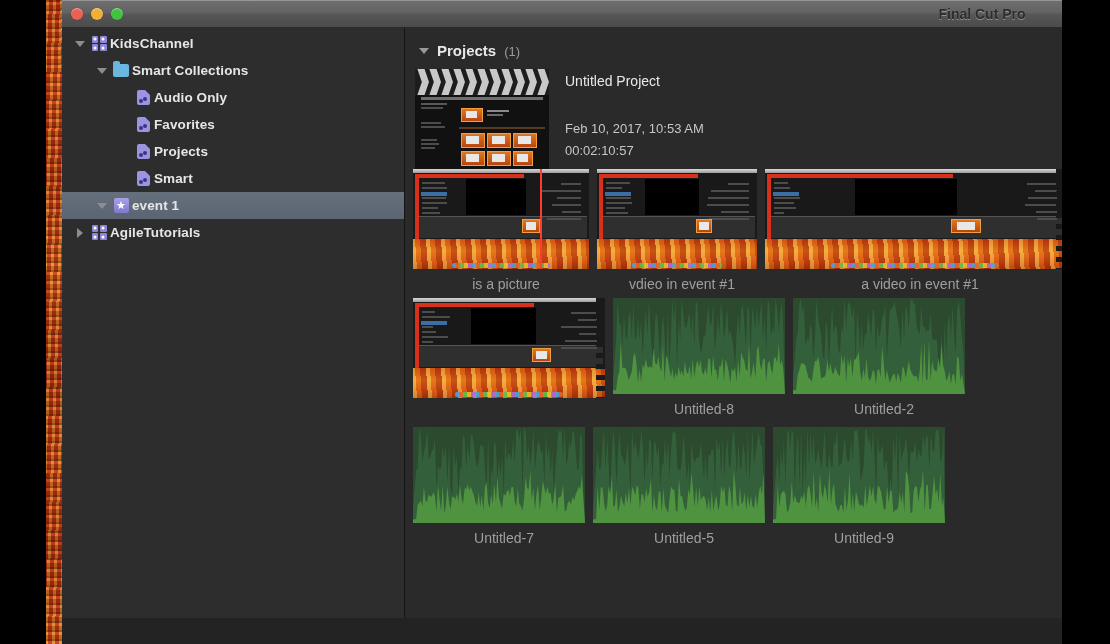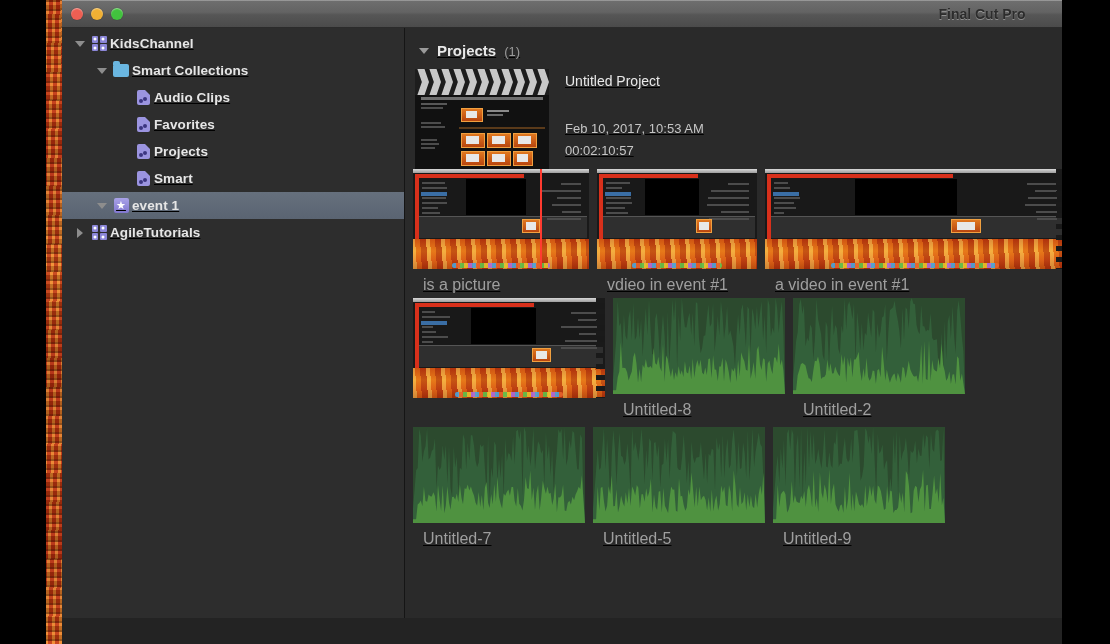--- a/index.html
+++ b/index.html
@@ -56,21 +56,21 @@
     background:#1a1a1a; border:1px solid #0e0e0e; border-radius:10px;
     display:flex; align-items:center; padding-left:8px; gap:5px;
   }
   #searchbox svg { flex:0 0 auto; }
   #searchbox input {
     background:transparent; border:0; outline:none; color:#cfcfcf;
     font-size:11px; font-family:"Liberation Sans", sans-serif; width:150px;
   }
 
   
-  #body { display:flex; height:590px;text-decoration:underline; }
+  #body { display:flex; height:590px; }
 
   
   #sidebar { width:343px; flex:0 0 343px; background:#2d2d2d; border-right:1px solid #151515; padding-top:2px; }
   .row { display:flex; align-items:center; height:27px; font-size:13.5px; color:#e6e6e6; cursor:default; }
   .row.sel { background:linear-gradient(180deg,#66707d 0%,#5a6472 100%); }
   .tw { width:16px; flex:0 0 16px; display:flex; justify-content:center; align-items:center; }
   .tw i { display:block; width:0; height:0; }
   .tw i.down { border-left:5px solid transparent; border-right:5px solid transparent; border-top:6px solid #8d8d8d; }
   .tw i.right { border-top:5px solid transparent; border-bottom:5px solid transparent; border-left:6px solid #8d8d8d; }
   .ico { width:22px; flex:0 0 22px; display:flex; justify-content:center; align-items:center; }
@@ -106,21 +106,21 @@
   .whitechip { position:absolute; background:#e8e8e8; }
   .proj-meta { padding-top:4px; }
   .proj-name { font-size:14px; color:#e9e9e9; }
   .proj-date { font-size:13px; color:#c6c6c6; margin-top:32px; }
   .proj-dur { font-size:13px; color:#c6c6c6; margin-top:7px; }
 
   
   #clip-area { padding-left:8px; }
   .clip-row { display:flex; }
   .clip { margin-right:8px; margin-bottom:3px; }
-  .clip .label { font-size:16px; color:#9f9f9f; padding:7px 0 0 10px; height:26px; }
+  .clip .label { font-size:14px; color:#9f9f9f; padding:7px 0 0 10px; height:26px;text-align:center; }
   .thumb { position:relative; overflow:hidden; background:#151515; }
 
   
   .rec { position:absolute; inset:0; background:#191919; }
   .rec .topbar { position:absolute; left:0; right:0; top:0; height:4px; background:linear-gradient(180deg,#d8d8d8,#9d9d9d); }
   .rec .redframe { position:absolute; background:#d8301b; }
   .rec .blackpane { position:absolute; background:#000; }
   .rec .greypane { position:absolute; background:#2f2f2f; border-top:1px solid #555; }
   .rec .listbar { position:absolute; background:#4c4c4c; height:1.5px; }
   .rec .bluebar { position:absolute; background:#3a6ea5; }
@@ -186,21 +186,21 @@
             <span class="ico">
               <span class="ic-folder"></span>
             </span>
             <span class="lbl">Smart Collections</span>
           </div>
           <div class="row" style="padding-left: 54px;">
             <span class="tw"></span>
             <span class="ico">
               <span class="ic-smart"></span>
             </span>
-            <span class="lbl">Audio Clips</span>
+            <span class="lbl">Audio Only</span>
           </div>
           <div class="row" style="padding-left: 54px;">
             <span class="tw"></span>
             <span class="ico">
               <span class="ic-smart"></span>
             </span>
             <span class="lbl">Favorites</span>
           </div>
           <div class="row" style="padding-left: 54px;">
             <span class="tw"></span>

